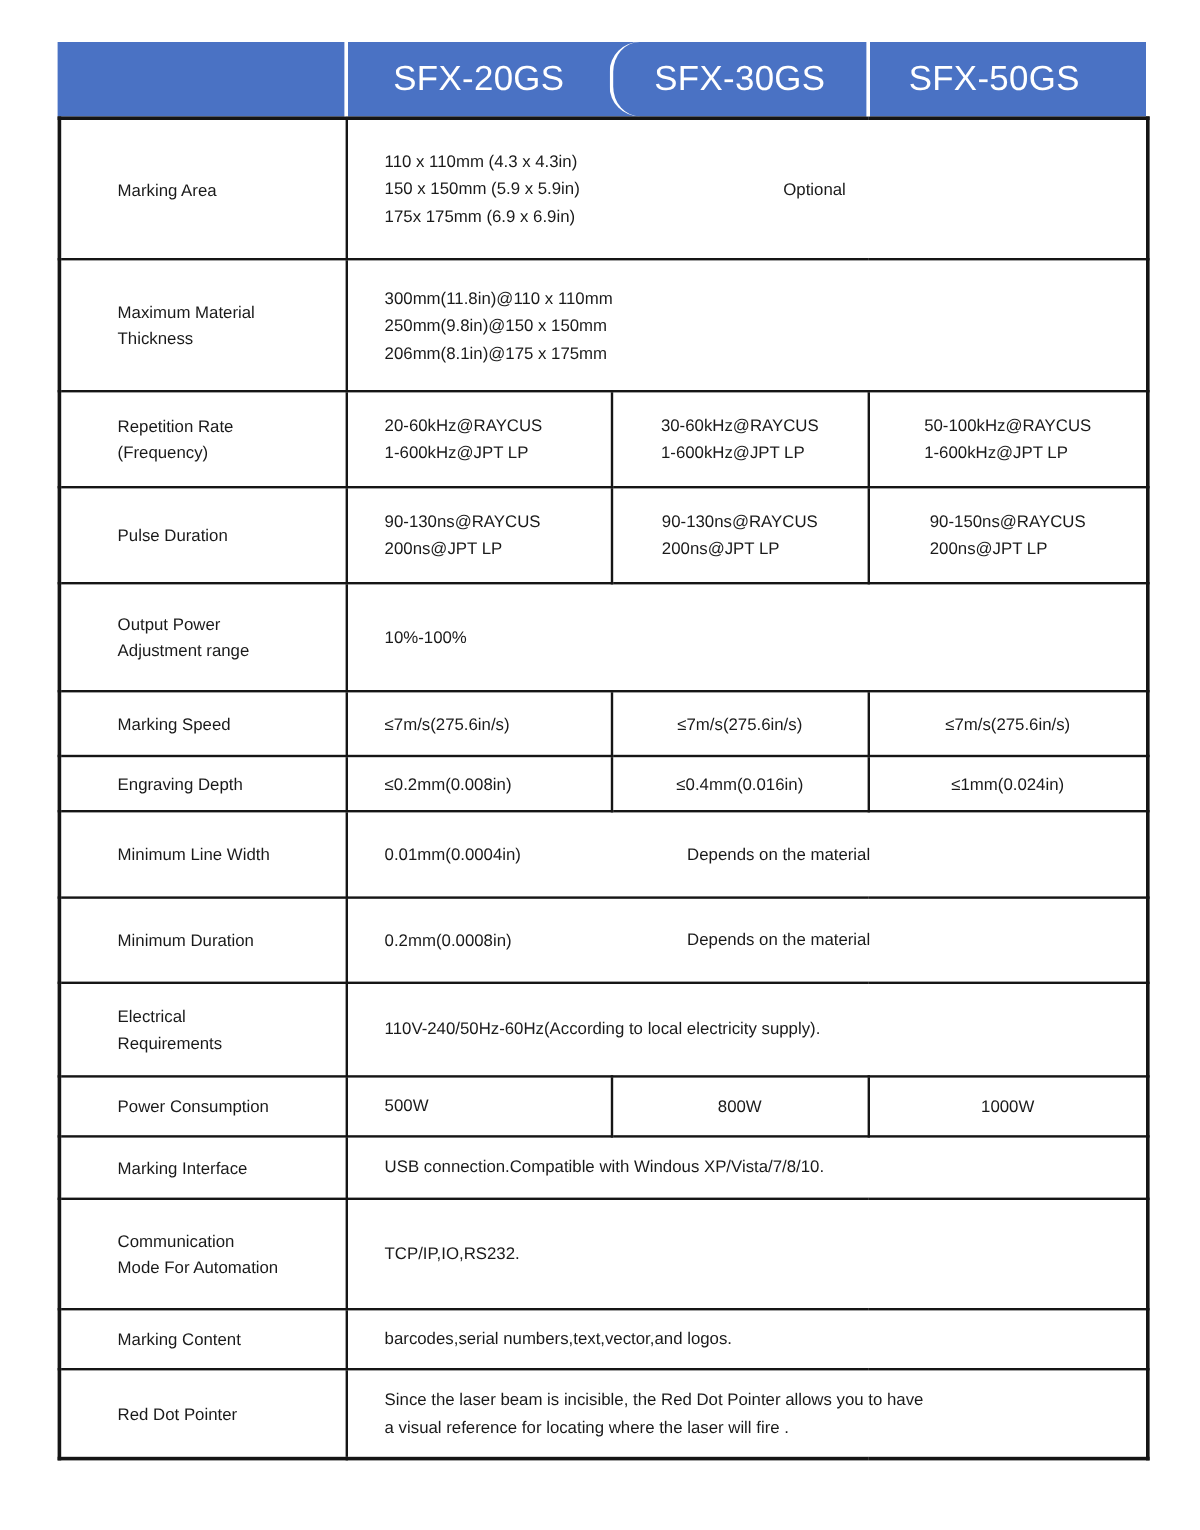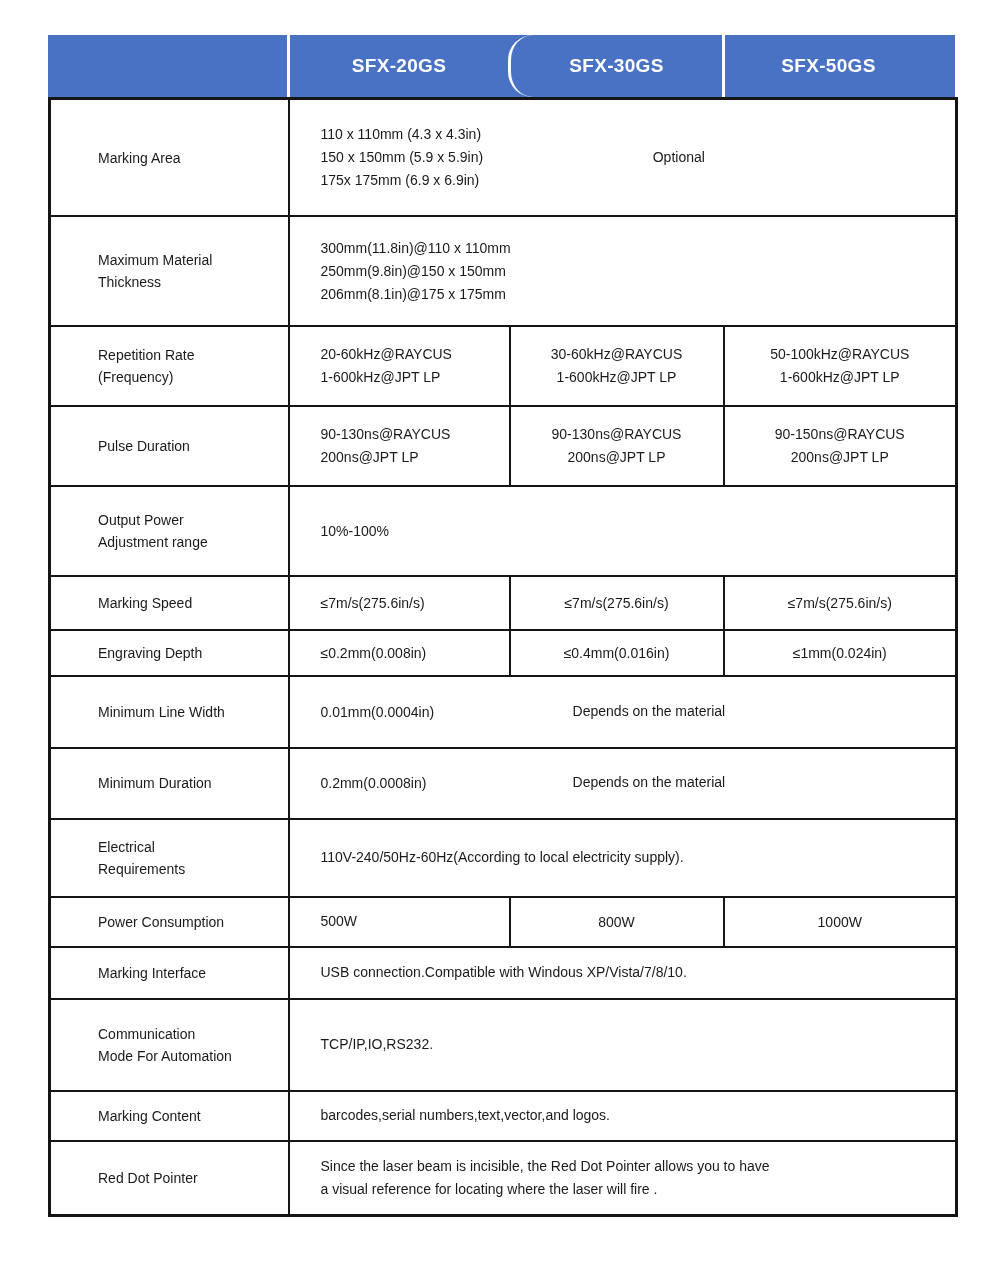--- a/index.html
+++ b/index.html
@@ -27,22 +27,22 @@
     display: flex;
     height: 62px;
     background: var(--header_bg, #4a72c4);
   }
   .hc {
     box-sizing: border-box;
     display: flex;
     align-items: center;
     justify-content: center;
     color: var(--header_text, #ffffff);
-    font-size: 19px;
-    font-weight: bold;
+    font-size: 29px;
+    font-weight: normal;
     letter-spacing: 0.3px;
   }
   .hc0 { width: 239px; }
   .hc1 { width: 221px; border-left: 3px solid #ffffff; }
   .hc2 { width: 214px; border-left: 3px solid #ffffff; border-radius: 25px; }
   .hc3 { width: 210px; border-left: 3px solid #ffffff; }
   
   table.spec {
     border-collapse: collapse;
     table-layout: fixed;
@@ -62,21 +62,21 @@
     line-height: 1.6;
   }
   td.val {
     padding-left: 31px;
     white-space: pre-line;
     line-height: 1.65;
   }
   td.ctr { text-align: center; }
   td.ctr .blk {
     display: inline-block;
-    text-align: center;
+    text-align: left;
     white-space: pre-line;
     line-height: 1.65;
   }
   td.split { position: relative; }
   .sec {
     position: absolute;
     top: 50%;
     transform: translate(-50%, -50%);
     white-space: nowrap;
   }

